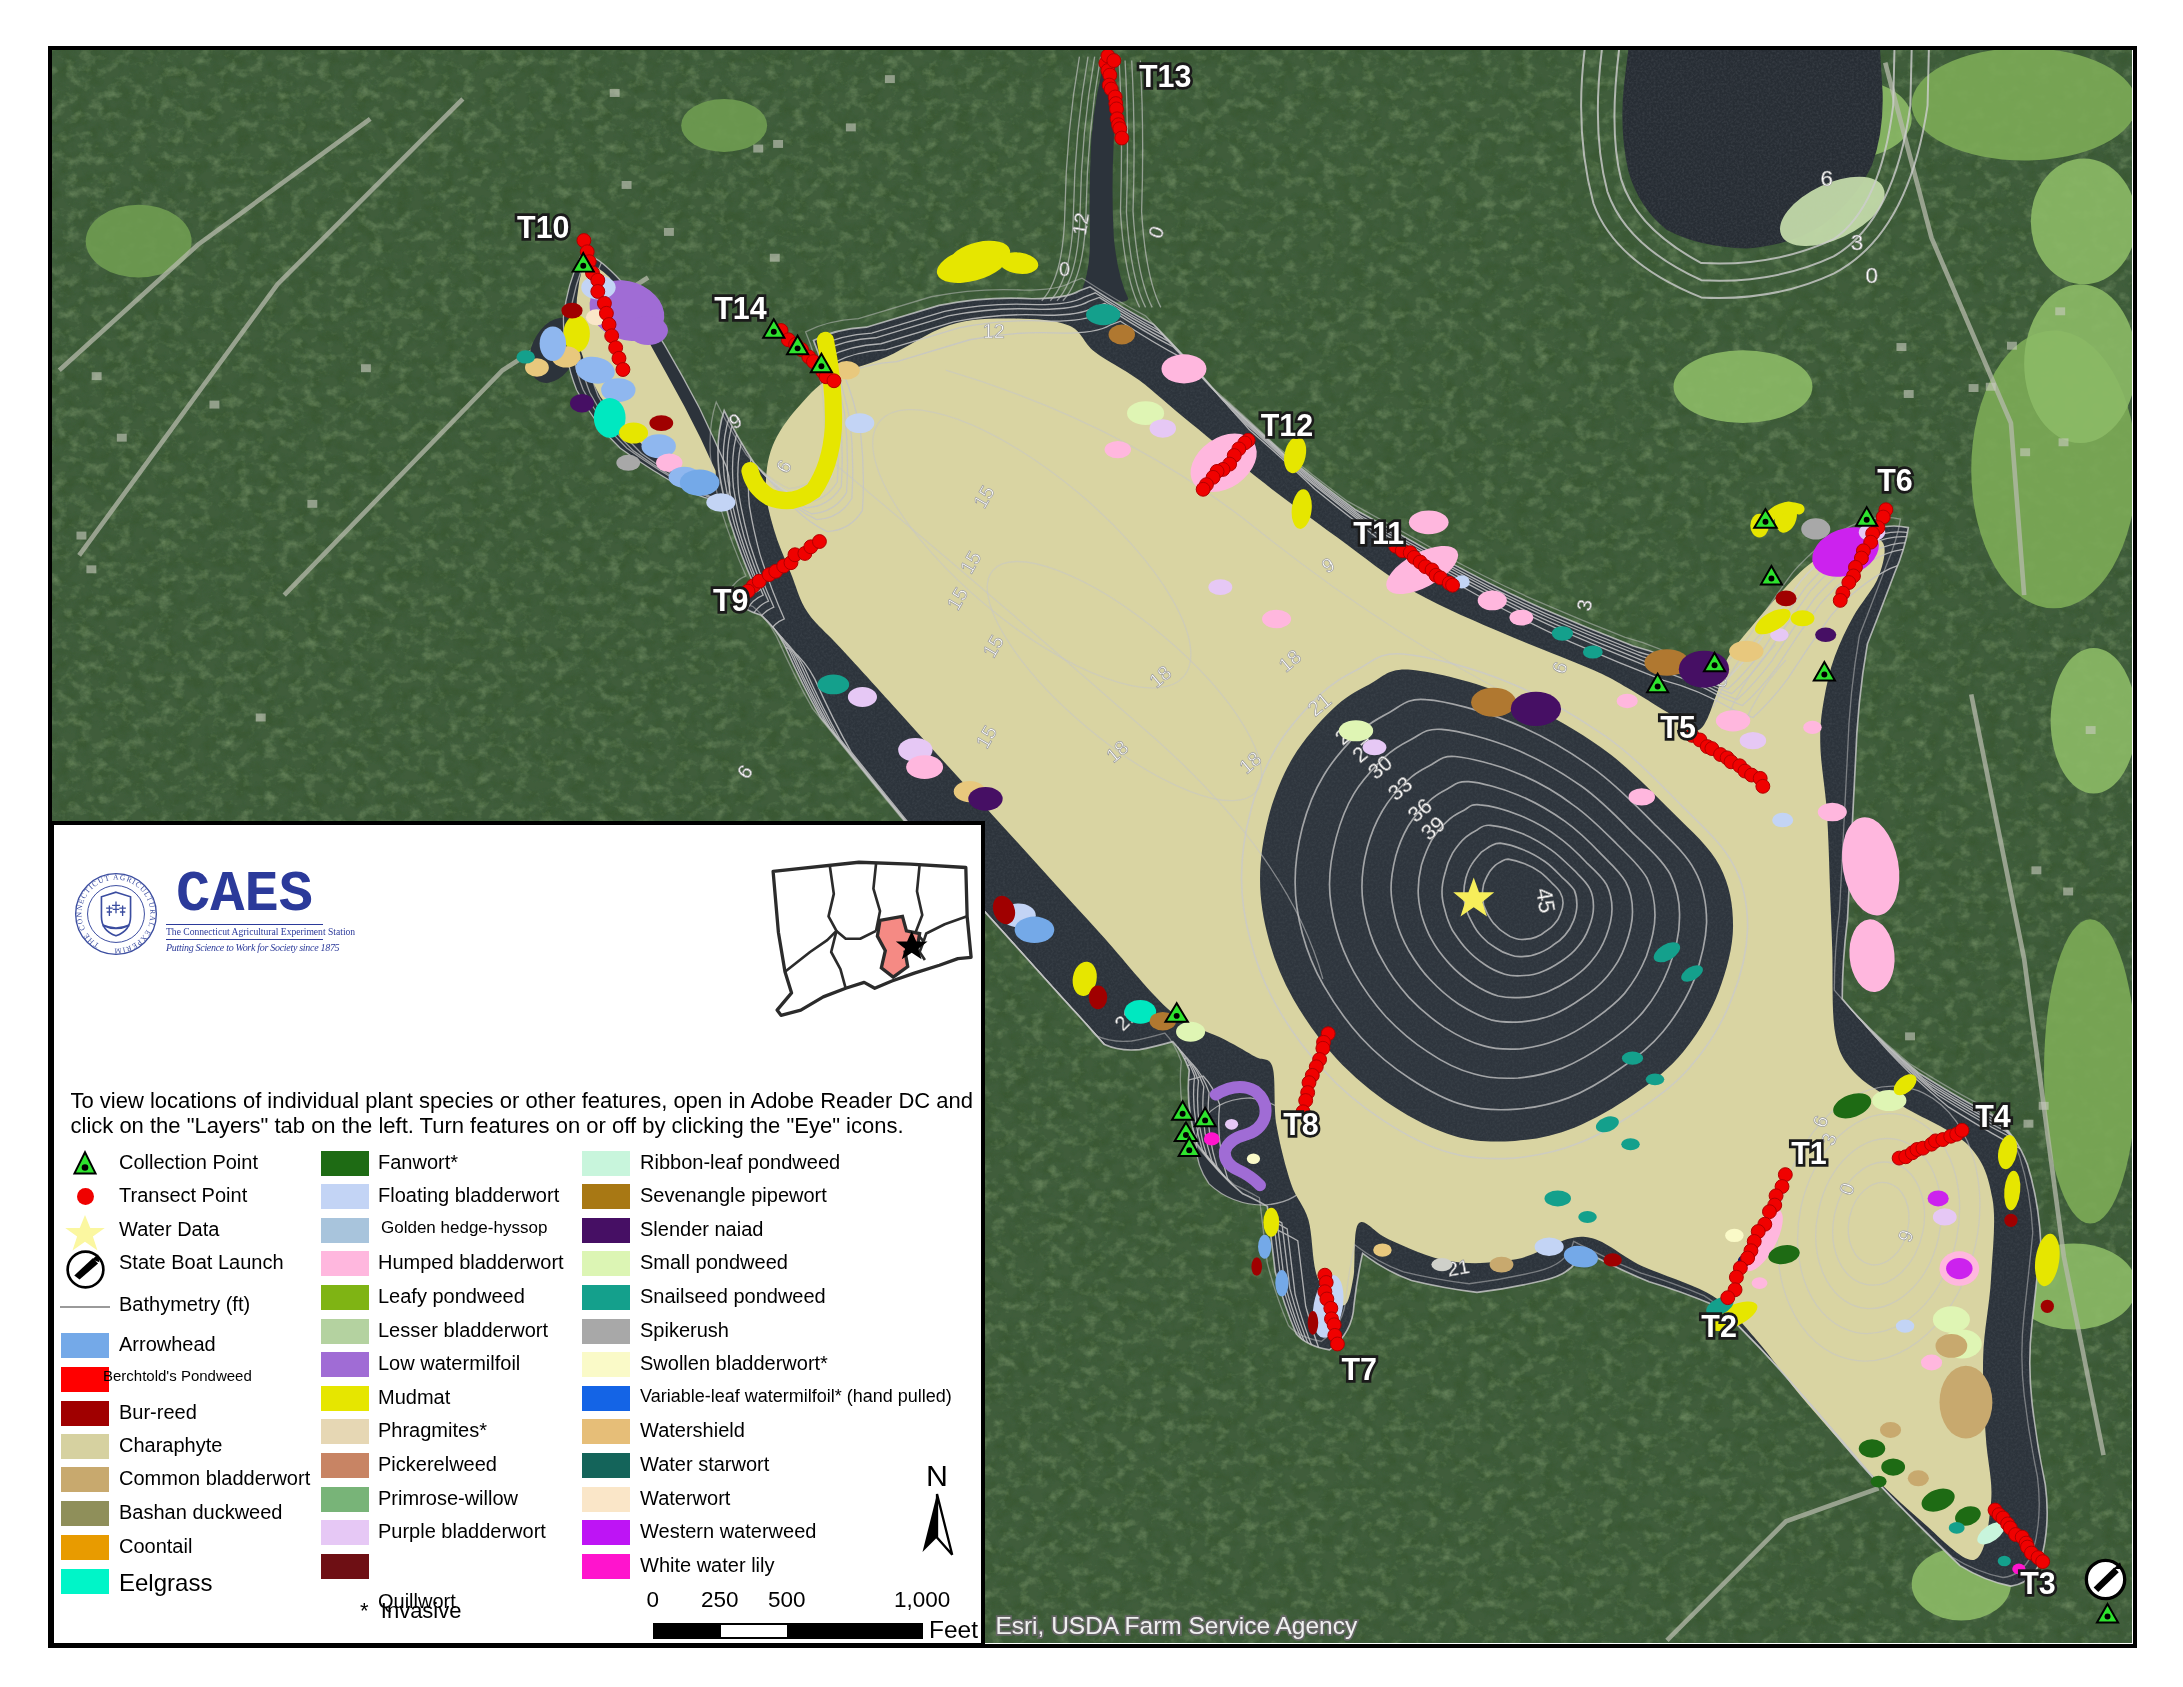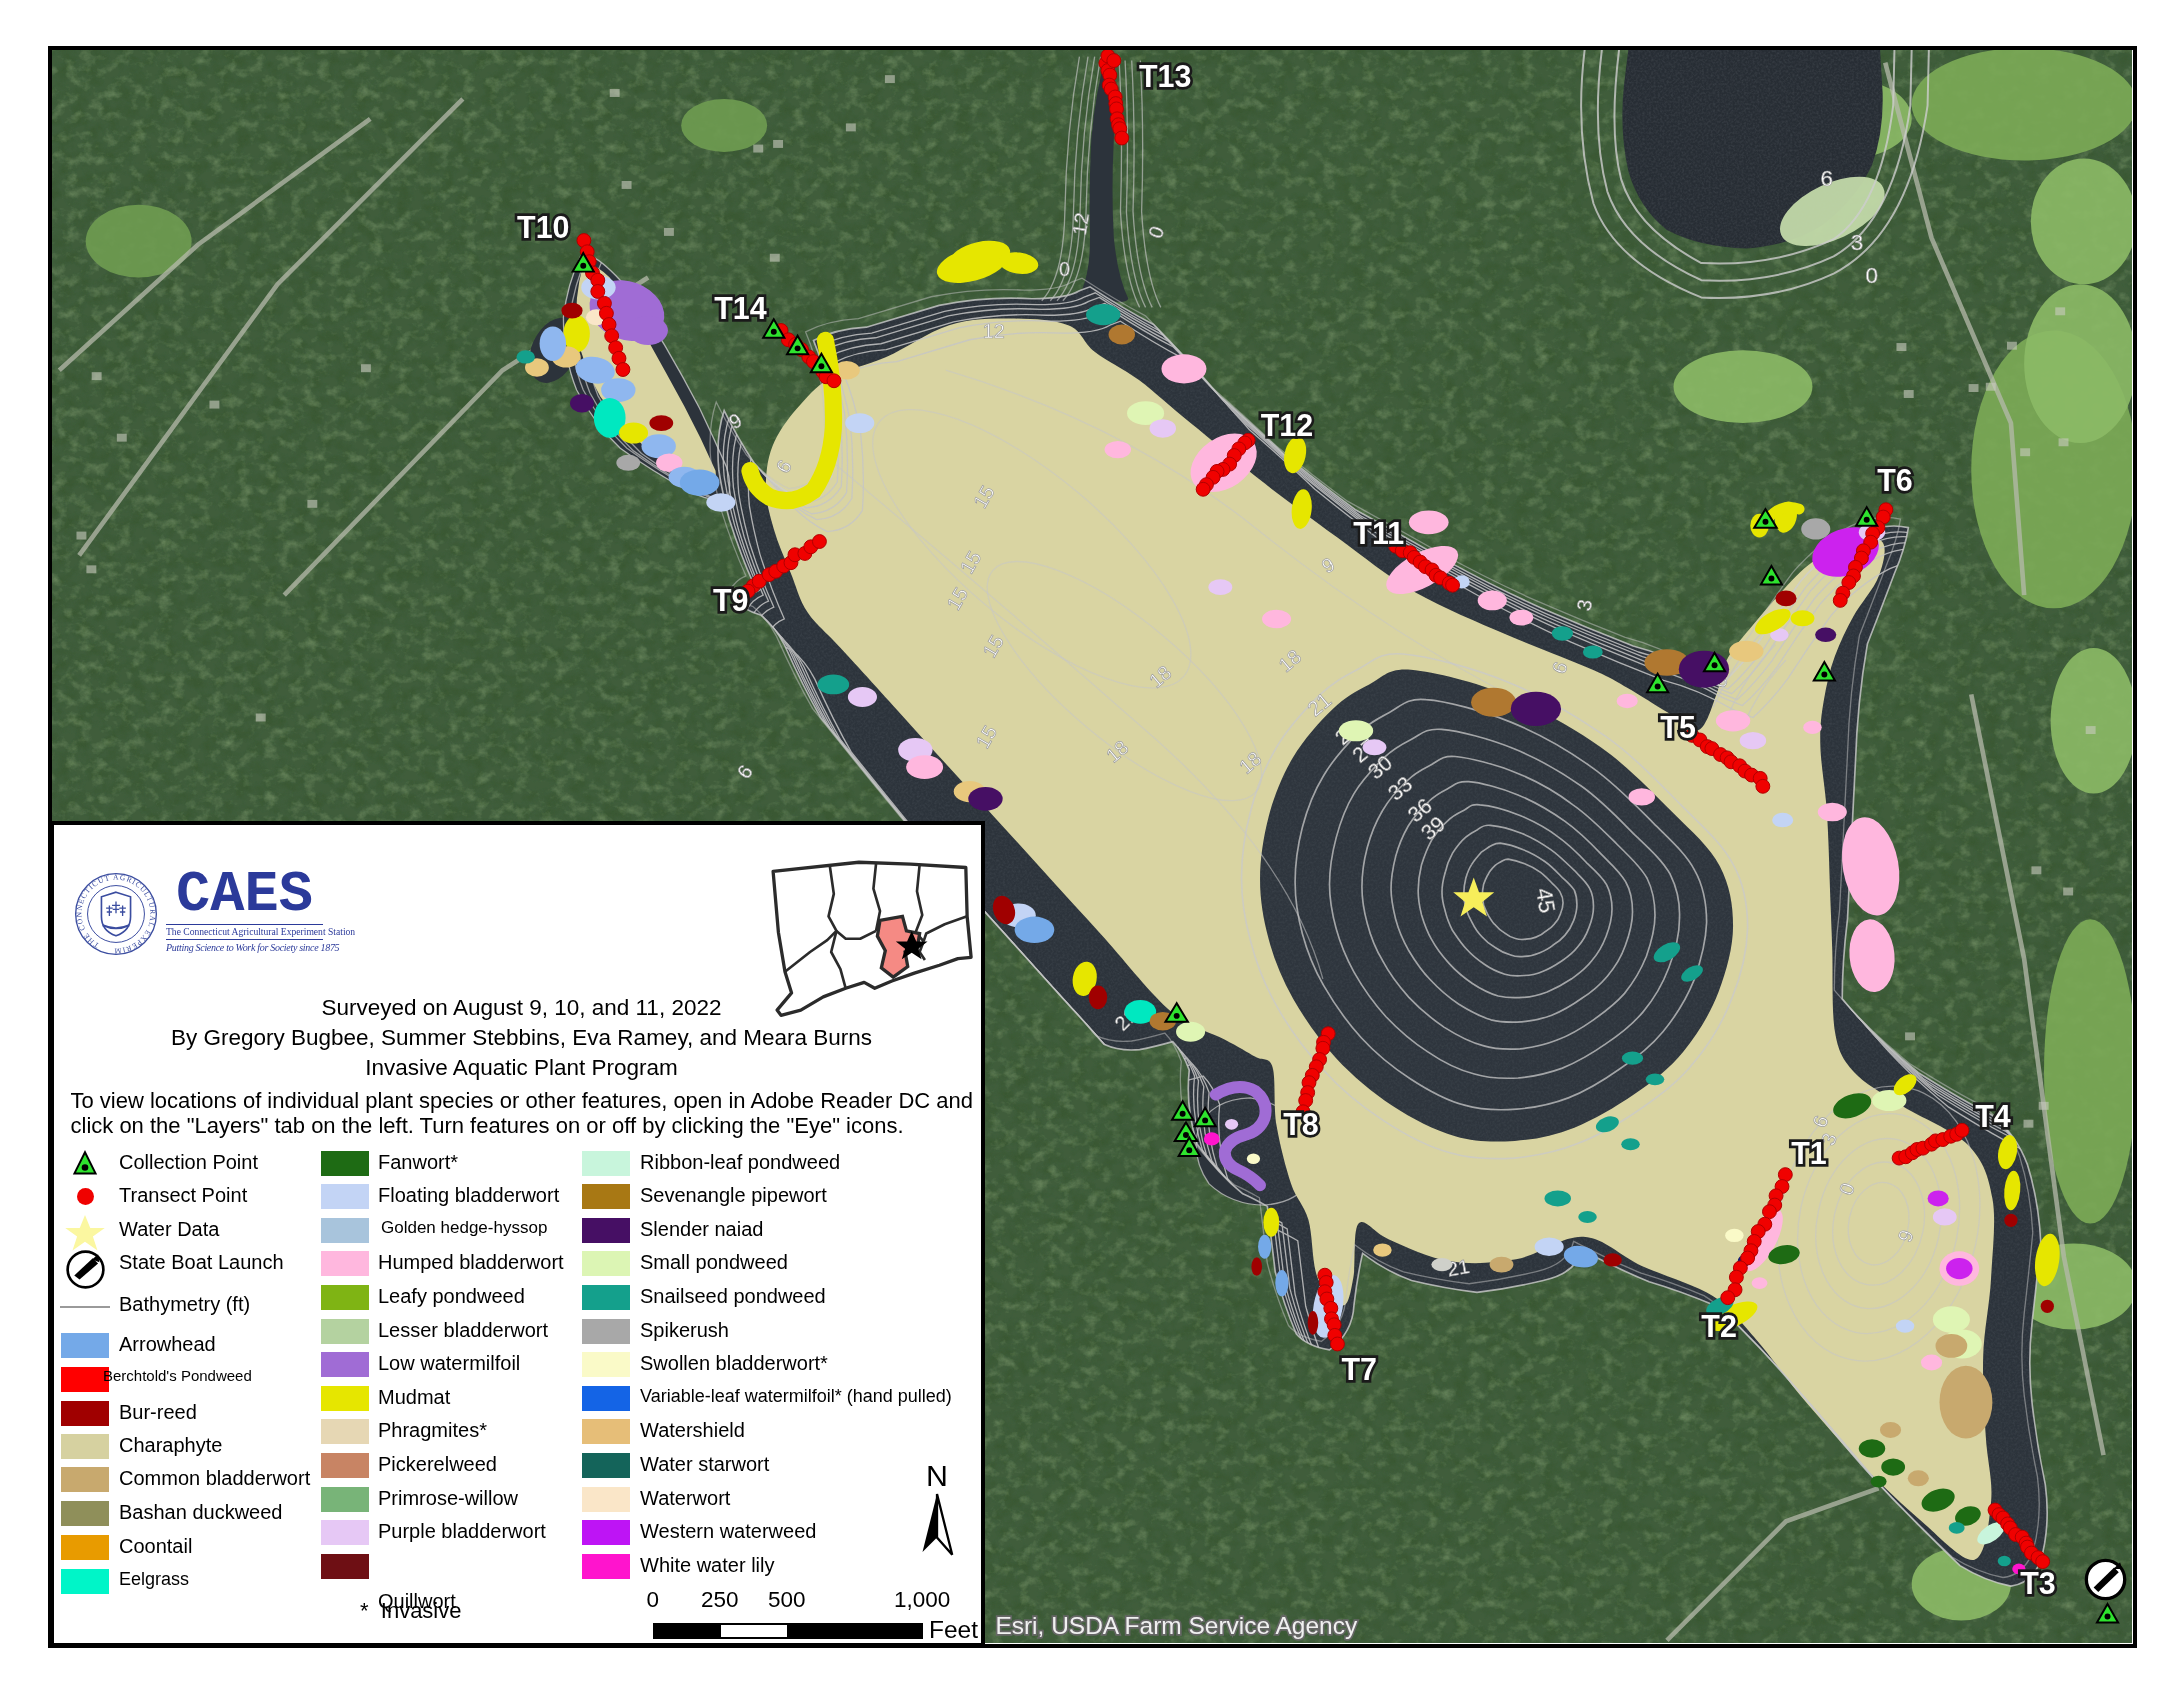--- a/index.html
+++ b/index.html
@@ -810,21 +810,20 @@
 <path d="M 45 82 Q 65 91 85 82" stroke="#3b4da0" stroke-width="3" fill="none"></path>
 </svg>
 
 <div style="position:absolute;left:112px;top:44px;width:157px;text-align:center;color:#2b3a9a">
       <div style="font-family:Liberation Mono, monospace;font-weight:bold;font-size:57px;line-height:53px">CAES</div>
       <div style="border-top:1.3px solid #2b3a9a;border-bottom:1.3px solid #2b3a9a;font-family:'Liberation Serif',serif;font-size:9.6px;padding:1.3px 0;margin-top:2px;white-space:nowrap">The Connecticut Agricultural Experiment Station</div>
       <div style="font-family:'Liberation Serif',serif;font-style:italic;font-size:10px;margin-top:2.6px;white-space:nowrap;letter-spacing:-0.3px">Putting Science to Work for Society since 1875</div>
     </div>
 
 
-<div style="position:absolute;left:0px;top:168px;width:935px;text-align:center;font-size:22.5px;line-height:30px;white-space:nowrap">Surveyed on August 9, 10, and 11, 2022<br>By Gregory Bugbee, Summer Stebbins, Eva Ramey, and Meara Burns<br>Invasive Aquatic Plant Program</div>
 
 <div style="position:absolute;left:16.5px;top:264px;width:926px;font-size:22px;line-height:24.5px;white-space:nowrap">To view locations of individual plant species or other features, open in Adobe Reader DC and<br>click on the "Layers" tab on the left. Turn features on or off by clicking the "Eye" icons.</div>
 
 <svg style="position:absolute;left:11.2px;top:322px" width="40" height="33" viewBox="0 0 60 50">
       <path d="M30 8 L14 40 L46 40 Z" fill="#2ee32e" stroke="#000" stroke-width="3"></path>
       <circle cx="30" cy="31" r="5" fill="#000"></circle>
     </svg>
 <div style="position:absolute;left:22.5px;top:363px;width:17px;height:17px;border-radius:50%;background:#f00100"></div>
 <svg style="position:absolute;left:6px;top:387px" width="50" height="40" viewBox="0 0 76 60">
       <path d="M38 4 L46 24 L68 24 L50 37 L57 58 L38 45 L19 58 L26 37 L8 24 L30 24 Z" fill="#fbf7a0"></path>
@@ -849,21 +848,21 @@
     <div style="position:absolute;left:65px;top:576px;font-size:20px;white-space:nowrap">Bur-reed</div>
     <div style="position:absolute;left:7.3px;top:609px;width:48px;height:25px;background:#d6d1a0"></div>
     <div style="position:absolute;left:65px;top:609px;font-size:20px;white-space:nowrap">Charaphyte</div>
     <div style="position:absolute;left:7.3px;top:642px;width:48px;height:25px;background:#c8a96e"></div>
     <div style="position:absolute;left:65px;top:642px;font-size:20px;white-space:nowrap">Common bladderwort</div>
     <div style="position:absolute;left:7.3px;top:676px;width:48px;height:25px;background:#8f8f5a"></div>
     <div style="position:absolute;left:65px;top:676px;font-size:20px;white-space:nowrap">Bashan duckweed</div>
     <div style="position:absolute;left:7.3px;top:710px;width:48px;height:25px;background:#e89b00"></div>
     <div style="position:absolute;left:65px;top:710px;font-size:20px;white-space:nowrap">Coontail</div>
     <div style="position:absolute;left:7.3px;top:744px;width:48px;height:25px;background:#00f5c8"></div>
-    <div style="position:absolute;left:65px;top:744px;font-size:18px;white-space:nowrap">Eelgrass</div>
+    <div style="position:absolute;left:65px;top:744px;font-size:24px;white-space:nowrap">Eelgrass</div>
 
 <div style="position:absolute;left:267px;top:326px;width:48px;height:25px;background:#1e6b14"></div>
     <div style="position:absolute;left:324px;top:326px;font-size:20px;white-space:nowrap">Fanwort*</div>
     <div style="position:absolute;left:267px;top:359px;width:48px;height:25px;background:#c3d4f5"></div>
     <div style="position:absolute;left:324px;top:359px;font-size:20px;white-space:nowrap">Floating bladderwort</div>
     <div style="position:absolute;left:267px;top:393px;width:48px;height:25px;background:#a8c4dc"></div>
     <div style="position:absolute;left:327px;top:393px;font-size:17px;white-space:nowrap">Golden hedge-hyssop</div>
     <div style="position:absolute;left:267px;top:426px;width:48px;height:25px;background:#ffb7de"></div>
     <div style="position:absolute;left:324px;top:426px;font-size:20px;white-space:nowrap">Humped bladderwort</div>
     <div style="position:absolute;left:267px;top:460px;width:48px;height:25px;background:#7fb414"></div>

